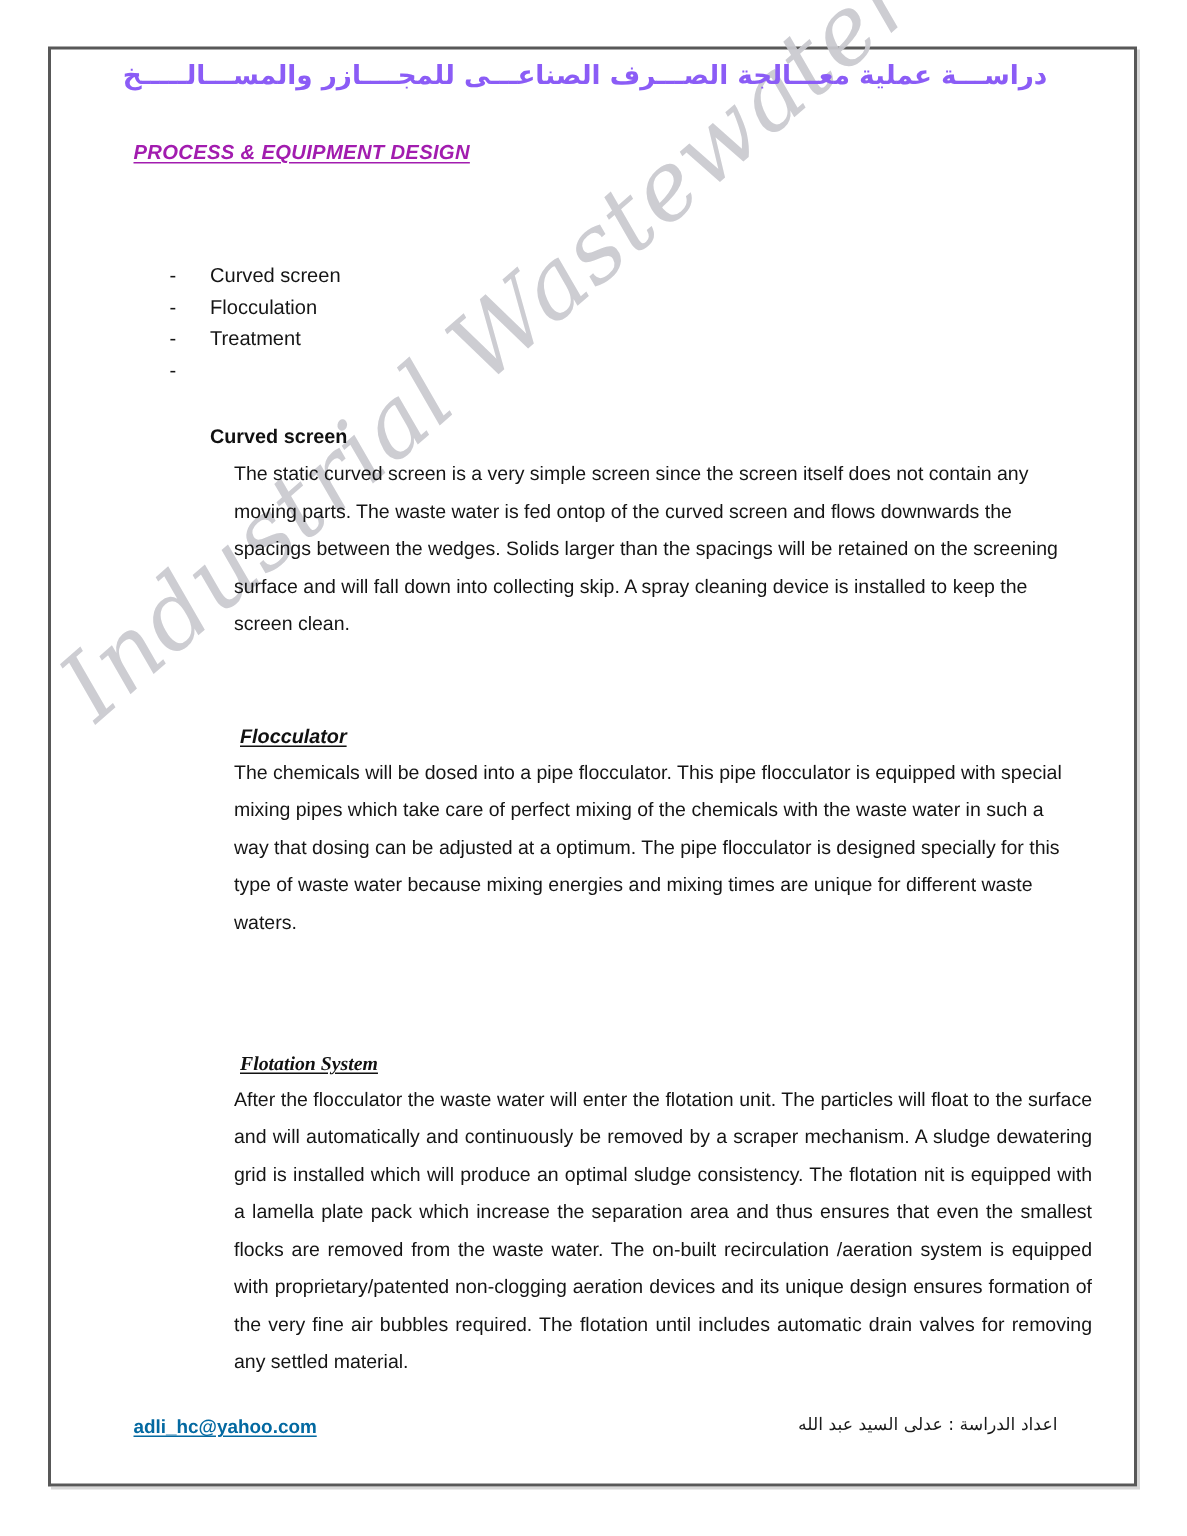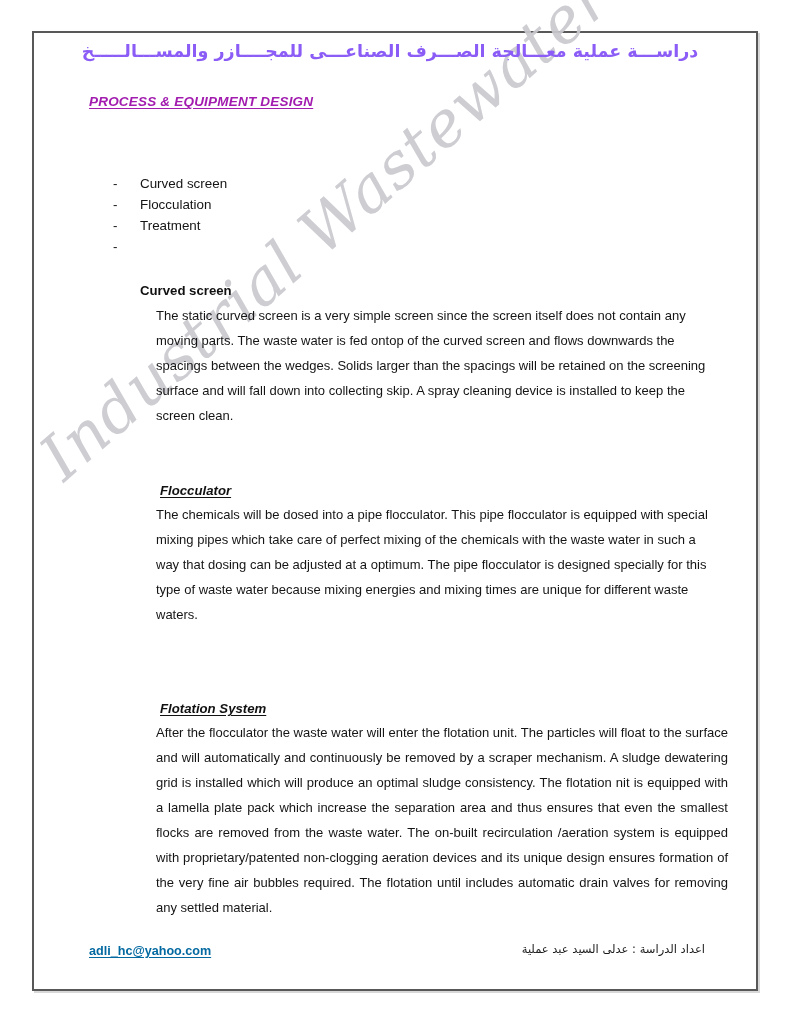--- a/index.html
+++ b/index.html
@@ -168,21 +168,21 @@
     text-align: justify;
     text-align-last: left;
   }
 
   #curved-screen-head { left: 140px; top: 283px; }
   #curved-screen-body { left: 140px; top: 303px; width: 558px; }
 
   #flocculator-head   { left: 140px; top: 483px; }
   #flocculator-body   { left: 140px; top: 502px; width: 558px; }
 
-  #flotation-head     { left: 140px; top: 701px; }
+  #flotation-head     { left: 140px; top: 701px; font-family: Liberation Serif, serif; }
   #flotation-body     { left: 140px; top: 720px; width: 572px; }
 
   
   #footer-email {
     position: absolute;
     left: 89px;
     top: 944px;
     font-size: 12.6px;
     font-weight: bold;
     color: #0369a1;
@@ -241,16 +241,16 @@
     <div id="curved-screen-body" class="body-para">The static curved screen is a very simple screen since the screen itself does  not contain any moving parts. The waste water is fed ontop of the curved screen and flows downwards the spacings between the wedges. Solids larger than the spacings will be retained on the screening surface and will fall down into collecting skip. A spray cleaning device is installed to keep the screen clean.</div>
 
     <div id="flocculator-head" class="sub-head bold-italic-underline">Flocculator</div>
     <div id="flocculator-body" class="body-para">The chemicals will be dosed into a pipe flocculator. This pipe flocculator is equipped with special mixing pipes which take care of perfect mixing of the chemicals with the waste water  in such a way that dosing can be adjusted at a optimum. The pipe flocculator is designed specially for this type of waste water because mixing energies and mixing times are unique for different waste waters.</div>
 
     <div id="flotation-head" class="sub-head bold-italic-underline">Flotation System</div>
     <div id="flotation-body" class="body-para justified">After the flocculator the waste water will enter the flotation unit. The particles will float to the surface and will automatically and continuously be removed by a scraper mechanism. A sludge dewatering grid is installed which will produce an optimal sludge consistency. The flotation nit is equipped with a lamella plate pack which increase the separation area and thus ensures that even the smallest flocks are removed from the waste water. The on-built recirculation /aeration    system is equipped with proprietary/patented non-clogging aeration devices and its unique design ensures formation of the very fine air bubbles required. The flotation until includes automatic drain valves for removing any settled material.</div>
 
     <a id="footer-email" href="#">adli_hc@yahoo.com</a>
 
-    <div id="footer-arabic">اعداد الدراسة : عدلى السيد عبد عملية</div>
+    <div id="footer-arabic">اعداد الدراسة : عدلى السيد عبد الله</div>
 
   </div>
 </div>
 
 </body></html>

